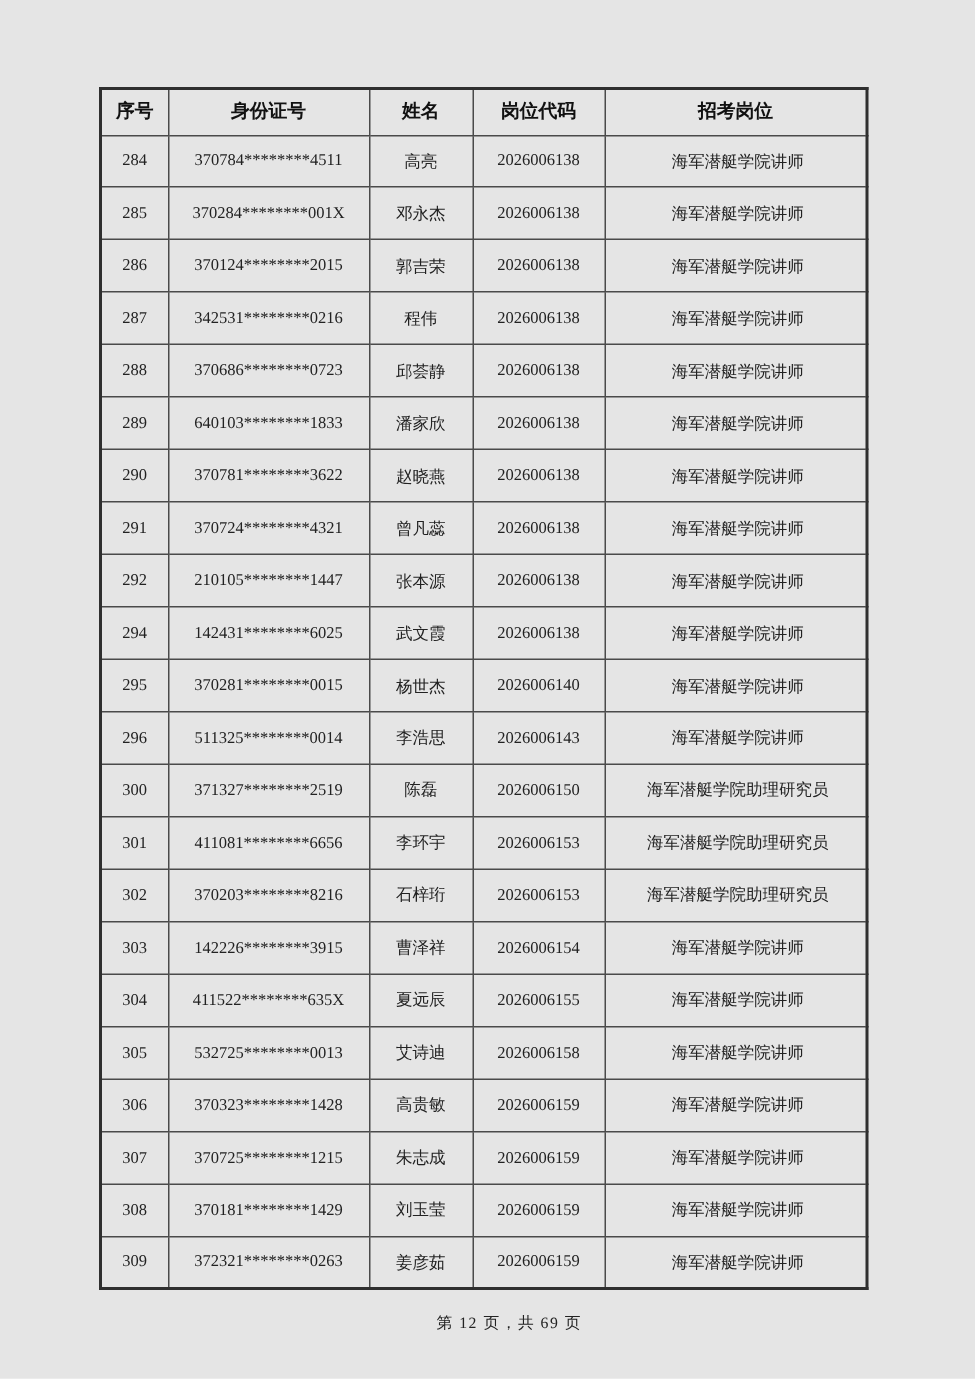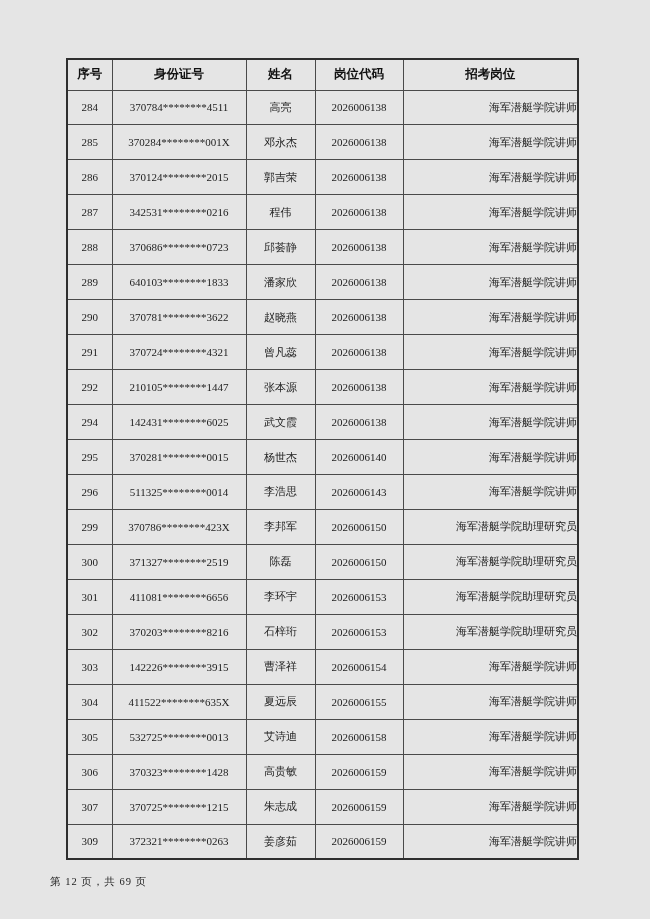--- a/index.html
+++ b/index.html
@@ -51,29 +51,29 @@
   table.records tbody tr {
     height: 29.65px;
     padding-left: 48px;
   }
   table.records td {
     font-size: 11px;
     text-align: center;
     color: #222222;
   }
   table.records td.cell-position {
-    text-align: right;
+    text-align: center;
     padding-left: 3px;
   }
   .footer {
     position: absolute;
-    left: 50px;
+    left: 84px;
     top: 875px;
     width: 511px;
-    text-align: left;
+    text-align: center;
     font-size: 10.5px;
     letter-spacing: 1px;
     color: #222222;
   }
 </style>
 </head>
 <body>
 
 <div class="page">
 
@@ -174,27 +174,20 @@
           <td class="cell-position">海军潜艇学院讲师</td>
         </tr>
         <tr>
           <td class="cell-serial">296</td>
           <td class="cell-id">511325********0014</td>
           <td class="cell-name">李浩思</td>
           <td class="cell-code">2026006143</td>
           <td class="cell-position">海军潜艇学院讲师</td>
         </tr>
         <tr>
-          <td class="cell-serial">299</td>
-          <td class="cell-id">370786********423X</td>
-          <td class="cell-name">李邦军</td>
-          <td class="cell-code">2026006150</td>
-          <td class="cell-position">海军潜艇学院助理研究员</td>
-        </tr>
-        <tr>
           <td class="cell-serial">300</td>
           <td class="cell-id">371327********2519</td>
           <td class="cell-name">陈磊</td>
           <td class="cell-code">2026006150</td>
           <td class="cell-position">海军潜艇学院助理研究员</td>
         </tr>
         <tr>
           <td class="cell-serial">301</td>
           <td class="cell-id">411081********6656</td>
           <td class="cell-name">李环宇</td>
@@ -237,20 +230,27 @@
           <td class="cell-position">海军潜艇学院讲师</td>
         </tr>
         <tr>
           <td class="cell-serial">307</td>
           <td class="cell-id">370725********1215</td>
           <td class="cell-name">朱志成</td>
           <td class="cell-code">2026006159</td>
           <td class="cell-position">海军潜艇学院讲师</td>
         </tr>
         <tr>
+          <td class="cell-serial">308</td>
+          <td class="cell-id">370181********1429</td>
+          <td class="cell-name">刘玉莹</td>
+          <td class="cell-code">2026006159</td>
+          <td class="cell-position">海军潜艇学院讲师</td>
+        </tr>
+        <tr>
           <td class="cell-serial">309</td>
           <td class="cell-id">372321********0263</td>
           <td class="cell-name">姜彦茹</td>
           <td class="cell-code">2026006159</td>
           <td class="cell-position">海军潜艇学院讲师</td>
         </tr>
       </tbody>
   </table>
 
   <div class="footer">第 12 页，共 69 页</div>

